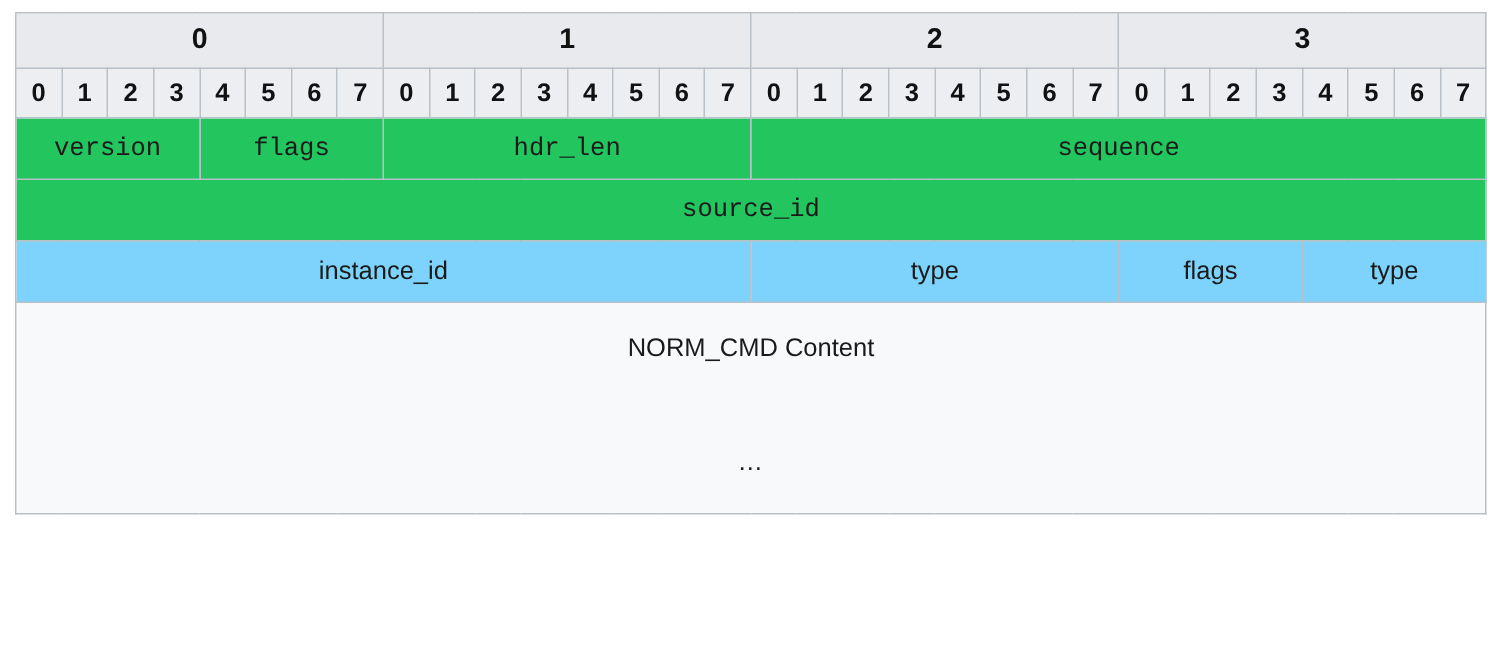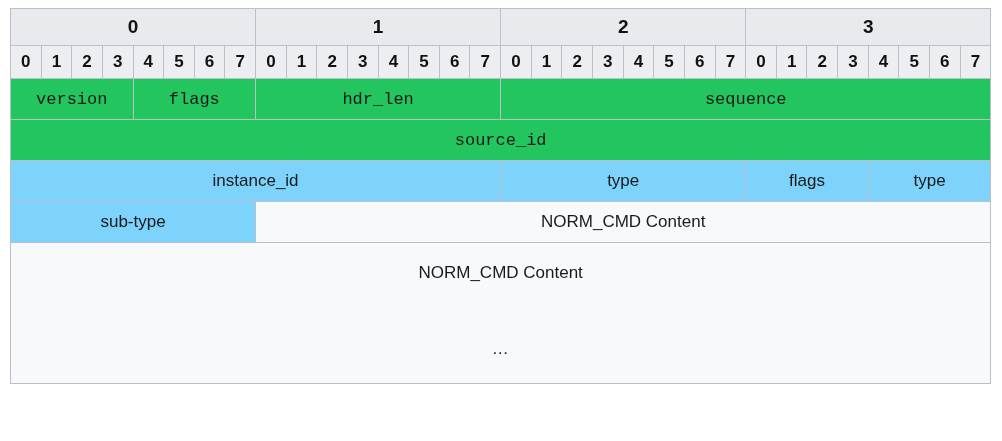--- a/index.html
+++ b/index.html
@@ -177,24 +177,20 @@
         </tr>
         <tr class="field-row">
           <td colspan="32" class="fill-dark">source_id</td>
         </tr>
         <tr class="field-row">
           <td colspan="16" class="fill-light">instance_id</td>
           <td colspan="8" class="fill-light">type</td>
           <td colspan="4" class="fill-light">flags</td>
           <td colspan="4" class="fill-light">type</td>
         </tr>
-        <tr class="field-row">
-          <td colspan="8" class="fill-light">sub-type</td>
-          <td colspan="24" class="fill-plain">NORM_CMD Content</td>
-        </tr>
         <tr class="content-row">
           <td colspan="32">
             <div class="content-wrap">
               <div class="content-title">NORM_CMD Content</div>
               <div class="content-ellipsis">…</div>
             </div>
           </td>
         </tr>
       </tbody>
   </table>

